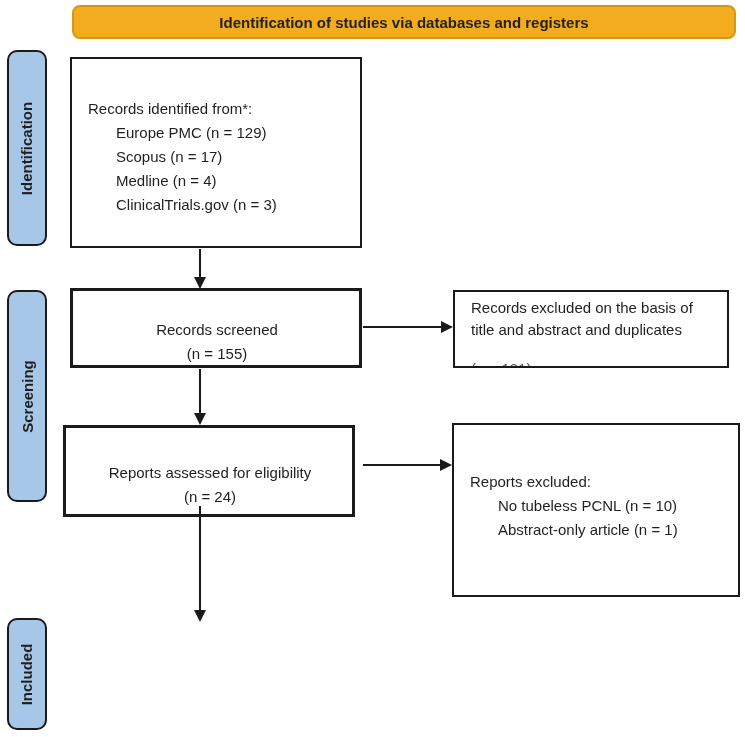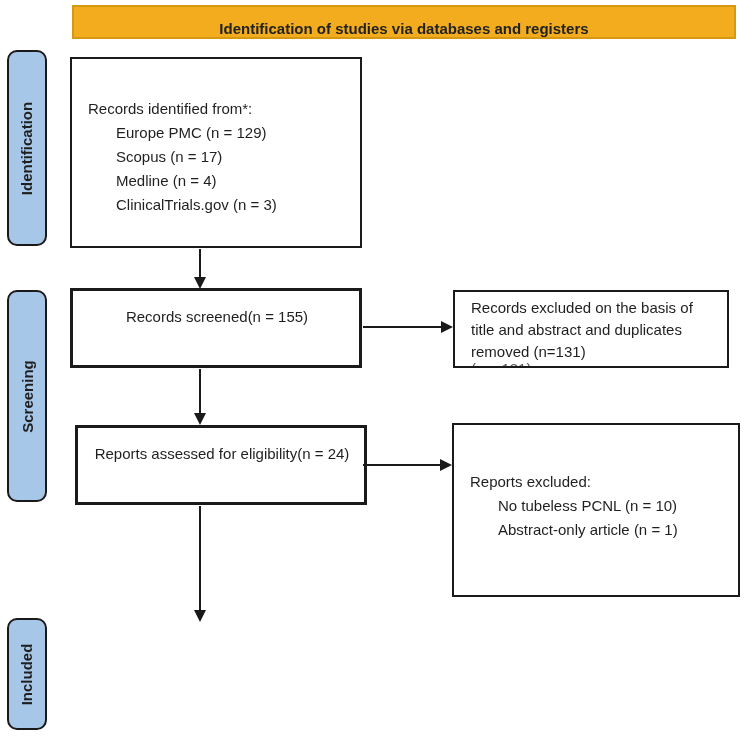--- a/index.html
+++ b/index.html
@@ -13,23 +13,23 @@
     overflow: hidden;
   }
 
   
   .banner {
     position: absolute;
     left: 72px; top: 5px;
     width: 664px; height: 34px;
     background: var(--banner_bg, #F2AC1E);
     border: 2px solid var(--banner_border, #D69810);
-    border-radius: 0;
+    border-radius: 8px;
     box-sizing: border-box;
-    display: flex; align-items: flex-end; justify-content: center;
+    display: flex; align-items: center; justify-content: center;
     font-weight: bold; font-size: 15px; color: #222222;
   }
 
   
   .stage-tab {
     position: absolute;
     left: 7px; width: 40px;
     background: var(--tab_bg, #A7C7E8);
     border: 2px solid var(--tab_border, #1a1a1a);
     border-radius: 10px;
@@ -51,27 +51,27 @@
     background: #ffffff;
     border: 2px solid var(--box_border, #1a1a1a);
     box-sizing: border-box;
     font-size: 15px;
     line-height: 24px;
     overflow: hidden;
   }
   .fbox.thick { border-width: 3px; }
   .fbox .pad { padding: 14px 14px 0 16px; }
   .fbox .indent { padding-left: 28px; }
-  .vcenter { display: flex; flex-direction: row; justify-content: center; height: 100%; }
+  .vcenter { display: flex; flex-direction: column; justify-content: center; height: 100%; align-items: center; }
 
   #box-identified { left: 70px; top: 57px;  width: 292px; height: 191px; }
   #box-identified .pad { padding-top: 38px; }
 
   #box-screened   { left: 70px; top: 288px; width: 292px; height: 80px; }
-  #box-assessed   { left: 75px; top: 425px; width: 292px; height: 80px; }
+  #box-assessed   { left: 63px; top: 425px; width: 292px; height: 92px; }
   #box-included   { left: 68px; top: 622px; width: 293px; height: 108px; }
 
   #box-excluded-records {
     left: 453px; top: 290px; width: 276px; height: 78px;
     line-height: 22px;
   }
   #box-excluded-records .pad { padding-top: 5px; position: relative; height: 69px; }
   #box-excluded-records .clipped {
     position: absolute; left: 16px; top: 66px;
     color: #555555;
@@ -116,21 +116,20 @@
     <div class="pad vcenter">
       <div>Records screened</div>
       <div>(n = 155)</div>
     </div>
   </div>
 
   <div class="fbox" id="box-excluded-records">
     <div class="pad">
       <div>Records excluded on the basis of</div>
       <div>title and abstract and duplicates</div>
-      <div>removed (n=131)</div>
       <div class="clipped">(n = 131)</div>
     </div>
   </div>
 
   <div class="fbox thick" id="box-assessed">
     <div class="pad vcenter">
       <div>Reports assessed for eligibility</div>
       <div>(n = 24)</div>
     </div>
   </div>

